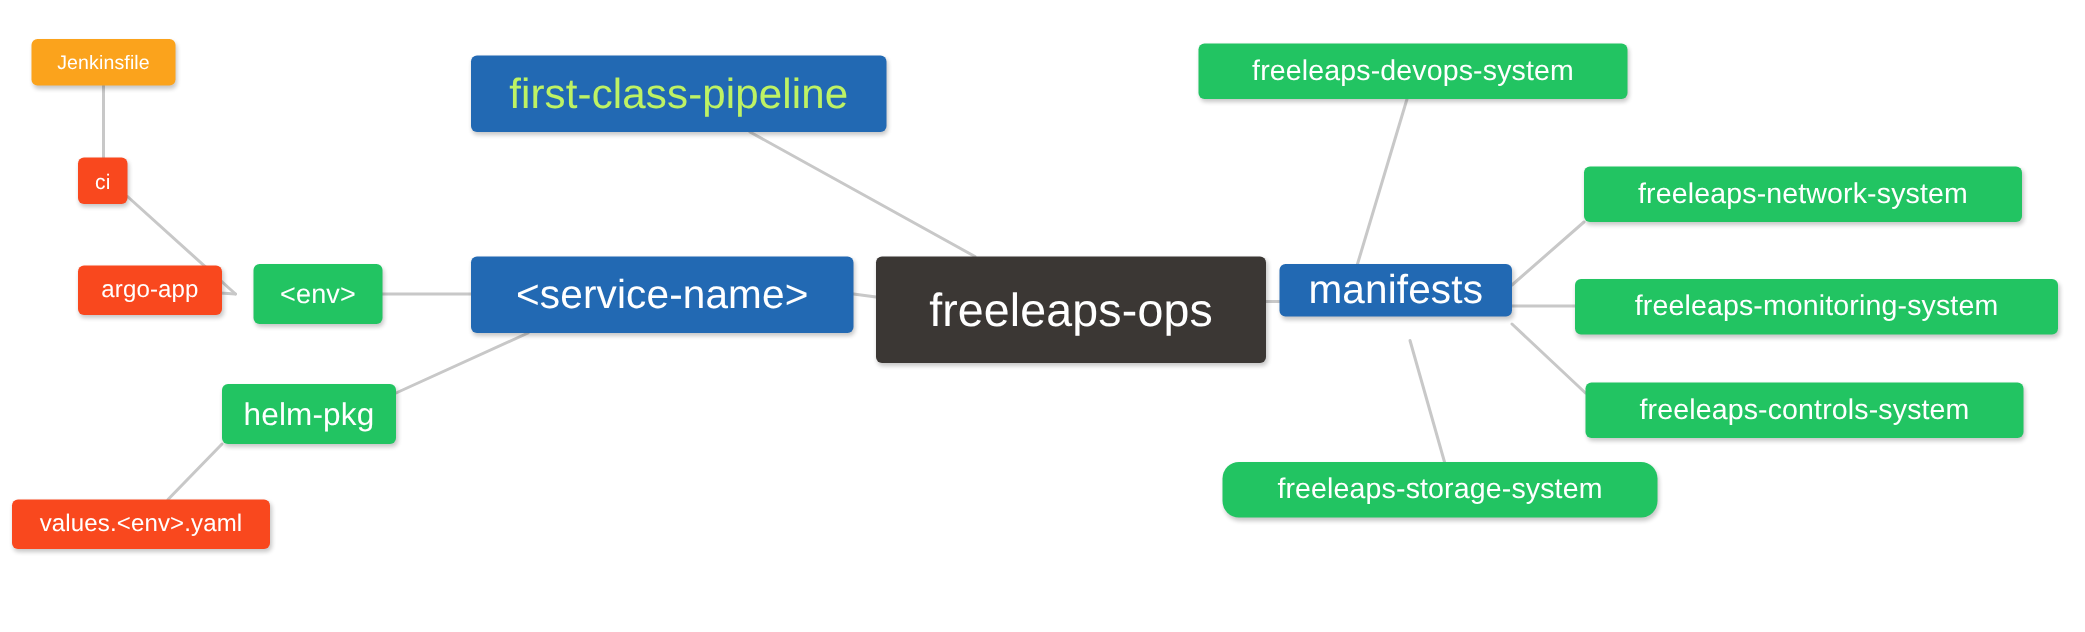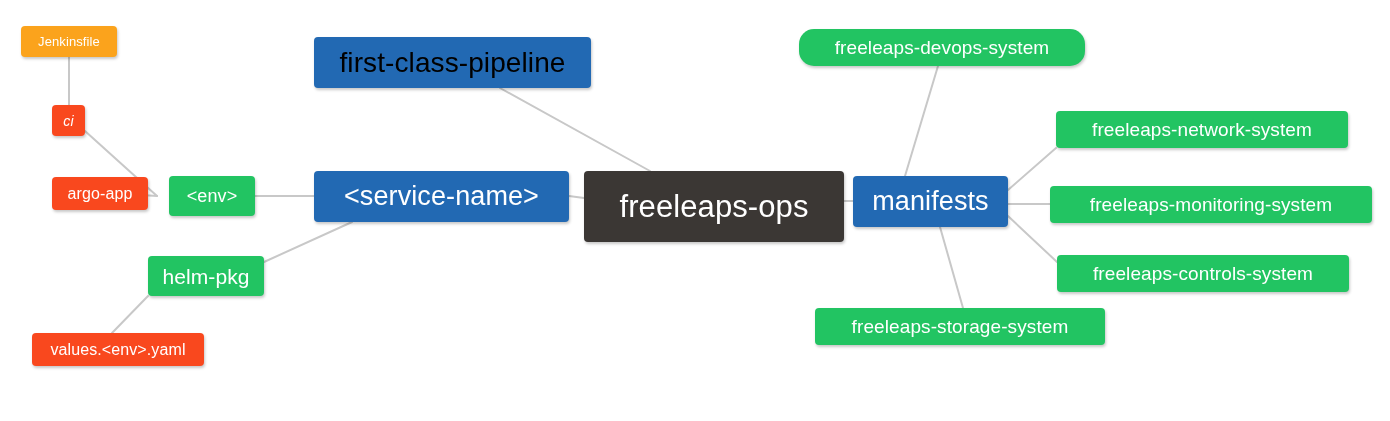--- a/index.html
+++ b/index.html
@@ -60,56 +60,56 @@
       <line x1="905" y1="176" x2="938" y2="66" stroke="#c8c8c8" stroke-width="2" stroke-linecap="round"></line>
       <line x1="1008" y1="190" x2="1056" y2="148" stroke="#c8c8c8" stroke-width="2" stroke-linecap="round"></line>
       <line x1="1008" y1="204" x2="1050" y2="204" stroke="#c8c8c8" stroke-width="2" stroke-linecap="round"></line>
       <line x1="1008" y1="216" x2="1057" y2="262" stroke="#c8c8c8" stroke-width="2" stroke-linecap="round"></line>
       <line x1="940" y1="227" x2="963" y2="308" stroke="#c8c8c8" stroke-width="2" stroke-linecap="round"></line>
     </svg>
   <div id="node-layer">
       <div class="node" style="left: 21px; top: 26px; width: 96px; height: 31px; background: rgb(251, 163, 28); color: rgb(255, 255, 255); font-size: 13px;">
         <span class="node-label">Jenkinsfile</span>
       </div>
-      <div class="node" style="left: 52px; top: 105px; width: 33px; height: 31px; background: rgb(249, 72, 30); color: rgb(255, 255, 255); font-size: 14px; font-style: italic;">
+      <div class="node" style="left: 52px; top: 105px; width: 33px; height: 31px; background: rgb(249, 72, 30); color: rgb(255, 255, 255); font-size: 14px;">
         <span class="node-label">ci</span>
       </div>
       <div class="node" style="left: 30px; top: 177px; width: 96px; height: 33px; background: rgb(249, 72, 30); color: rgb(255, 255, 255); font-size: 16px; margin-left: 22px;">
         <span class="node-label">argo-app</span>
       </div>
       <div class="node" style="left: 169px; top: 176px; width: 86px; height: 40px; background: rgb(34, 196, 98); color: rgb(255, 255, 255); font-size: 18px;">
         <span class="node-label">&lt;env&gt;</span>
       </div>
       <div class="node" style="left: 148px; top: 256px; width: 116px; height: 40px; background: rgb(34, 196, 98); color: rgb(255, 255, 255); font-size: 21px; justify-content: center;">
         <span class="node-label">helm-pkg</span>
       </div>
-      <div class="node" style="left: 8px; top: 333px; width: 172px; height: 33px; background: rgb(249, 72, 30); color: rgb(255, 255, 255); font-size: 16px; margin-left: 24px;">
+      <div class="node" style="left: 8px; top: 333px; width: 172px; height: 33px; background: rgb(249, 72, 30); color: rgb(255, 255, 255); font-size: 16px;">
         <span class="node-label">values.&lt;env&gt;.yaml</span>
       </div>
-      <div class="node" style="left: 314px; top: 37px; width: 277px; height: 51px; background: rgb(34, 105, 179); color: #000000; font-size: 28px;">
+      <div class="node" style="left: 314px; top: 37px; width: 277px; height: 51px; background: rgb(34, 105, 179); color: #bef264; font-size: 28px;">
         <span class="node-label">first-class-pipeline</span>
       </div>
       <div class="node" style="left: 314px; top: 171px; width: 255px; height: 51px; background: rgb(34, 105, 179); color: rgb(255, 255, 255); font-size: 27px;">
         <span class="node-label">&lt;service-name&gt;</span>
       </div>
       <div class="node" style="left: 584px; top: 171px; width: 260px; height: 71px; background: rgb(59, 55, 52); color: rgb(255, 255, 255); font-size: 31px; align-items: center;">
         <span class="node-label">freeleaps-ops</span>
       </div>
-      <div class="node" style="left: 853px; top: 176px; width: 155px; height: 51px; background: rgb(34, 105, 179); color: rgb(255, 255, 255); font-size: 27px;">
+      <div class="node" style="left: 853px; top: 176px; width: 155px; height: 35px; background: rgb(34, 105, 179); color: rgb(255, 255, 255); font-size: 27px;">
         <span class="node-label">manifests</span>
       </div>
-      <div class="node" style="left: 799px; top: 29px; width: 286px; height: 37px; background: rgb(34, 196, 98); color: rgb(255, 255, 255); font-size: 19px; border-radius: 15px;">
+      <div class="node" style="left: 799px; top: 29px; width: 286px; height: 37px; background: rgb(34, 196, 98); color: rgb(255, 255, 255); font-size: 19px;">
         <span class="node-label">freeleaps-devops-system</span>
       </div>
       <div class="node" style="left: 1056px; top: 111px; width: 292px; height: 37px; background: rgb(34, 196, 98); color: rgb(255, 255, 255); font-size: 19px; text-align: right;">
         <span class="node-label">freeleaps-network-system</span>
       </div>
       <div class="node" style="left: 1050px; top: 186px; width: 322px; height: 37px; background: rgb(34, 196, 98); color: rgb(255, 255, 255); font-size: 19px;">
         <span class="node-label">freeleaps-monitoring-system</span>
       </div>
       <div class="node" style="left: 1057px; top: 255px; width: 292px; height: 37px; background: rgb(34, 196, 98); color: rgb(255, 255, 255); font-size: 19px;">
         <span class="node-label">freeleaps-controls-system</span>
       </div>
-      <div class="node" style="left: 815px; top: 308px; width: 290px; height: 37px; background: rgb(34, 196, 98); color: rgb(255, 255, 255); font-size: 19px;">
+      <div class="node" style="left: 815px; top: 308px; width: 290px; height: 37px; background: rgb(34, 196, 98); color: rgb(255, 255, 255); font-size: 19px; border-radius: 11px;">
         <span class="node-label">freeleaps-storage-system</span>
       </div>
     </div>
 </div>
 
 </body></html>

